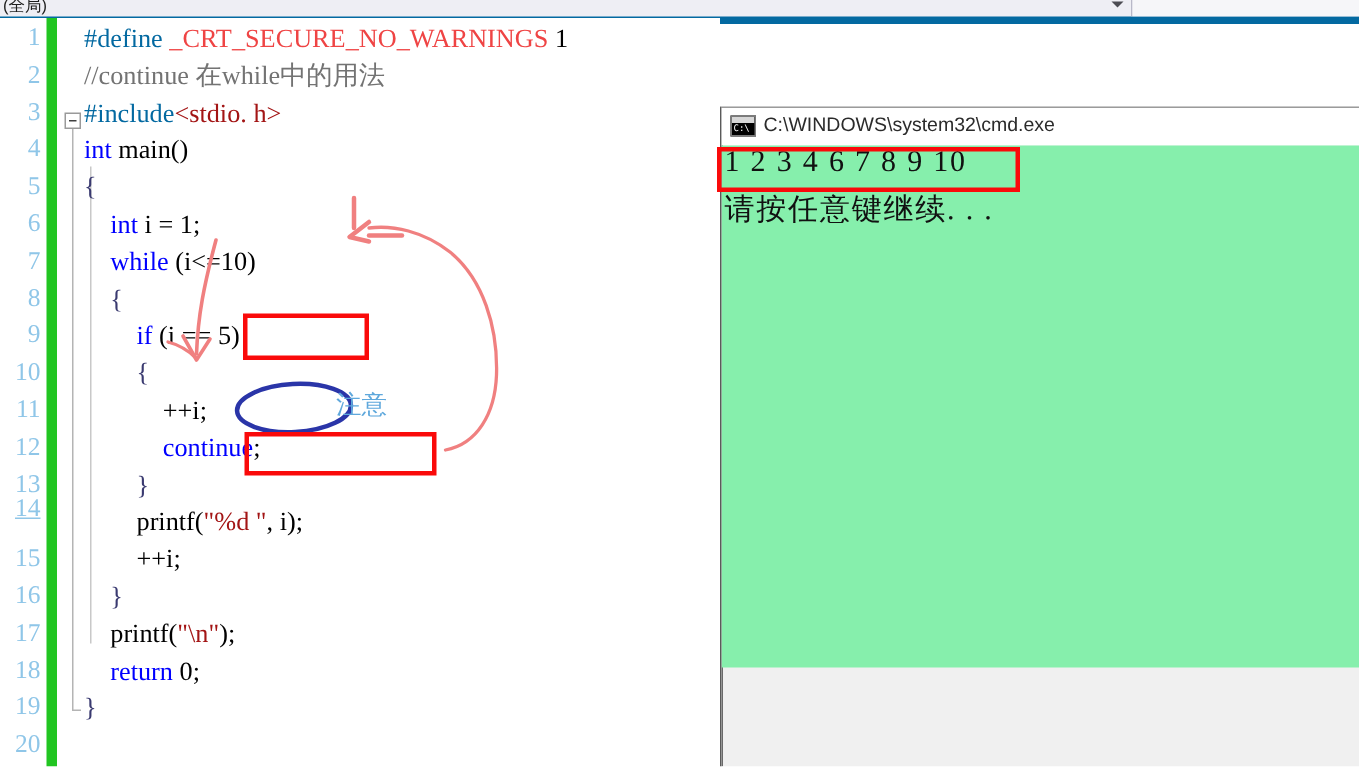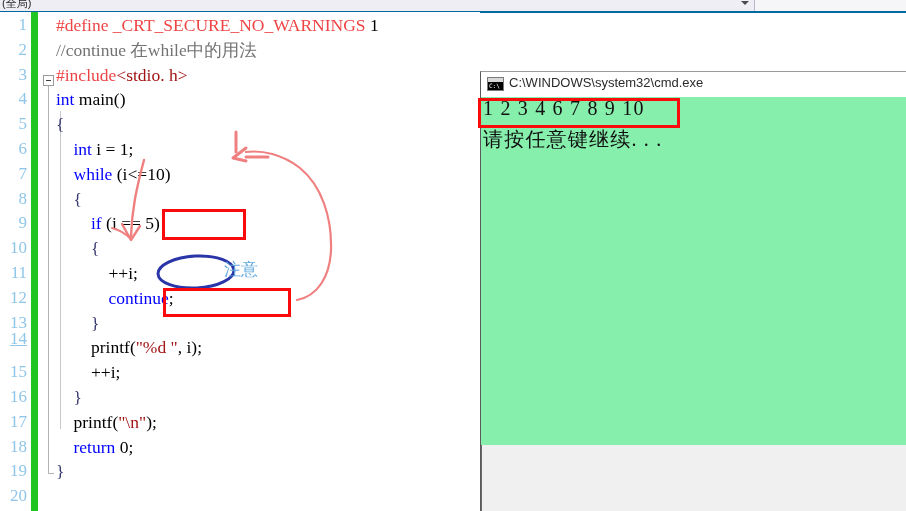--- a/index.html
+++ b/index.html
@@ -14,21 +14,21 @@
     position: relative;
     width: 906px; height: 511px;
     background: #ffffff;
   }
 
   
   #navbar {
     position: absolute; left: 0; top: 0;
     width: 906px; height: 11px;
     background: #eeeef4;
-    border-bottom: 2px solid #0369a1;
+    border-bottom: 5px solid #0369a1;
     overflow: hidden;
   }
   #nav-scope-text {
     position: absolute; left: 2px; top: -4px;
     font-size: 11px; color: #1e1e1e;
     white-space: nowrap;
     font-family: "Liberation Sans", sans-serif;
   }
   #nav-chevron {
     position: absolute; left: 741px; top: 1px;
@@ -112,21 +112,21 @@
     font-size: 17.5px;
     white-space: pre;
   }
   .codeline {
     position: absolute; left: 0;
     height: 24.8px;
     line-height: 24.8px;
     white-space: pre;
   }
   .kw      { color: #0000ff; }
-  .pp      { color: #ef4444; }
+  .pp      { color: #0369a1; }
   .macro   { color: #ef4444; }
   .cmt     { color: #737373; }
   .str     { color: #a31515; }
   .hdr     { color: #a31515; }
   .plain   { color: #000000; }
   .brace   { color: #3a3a70; }
 
   
   .redbox {
     position: absolute;

